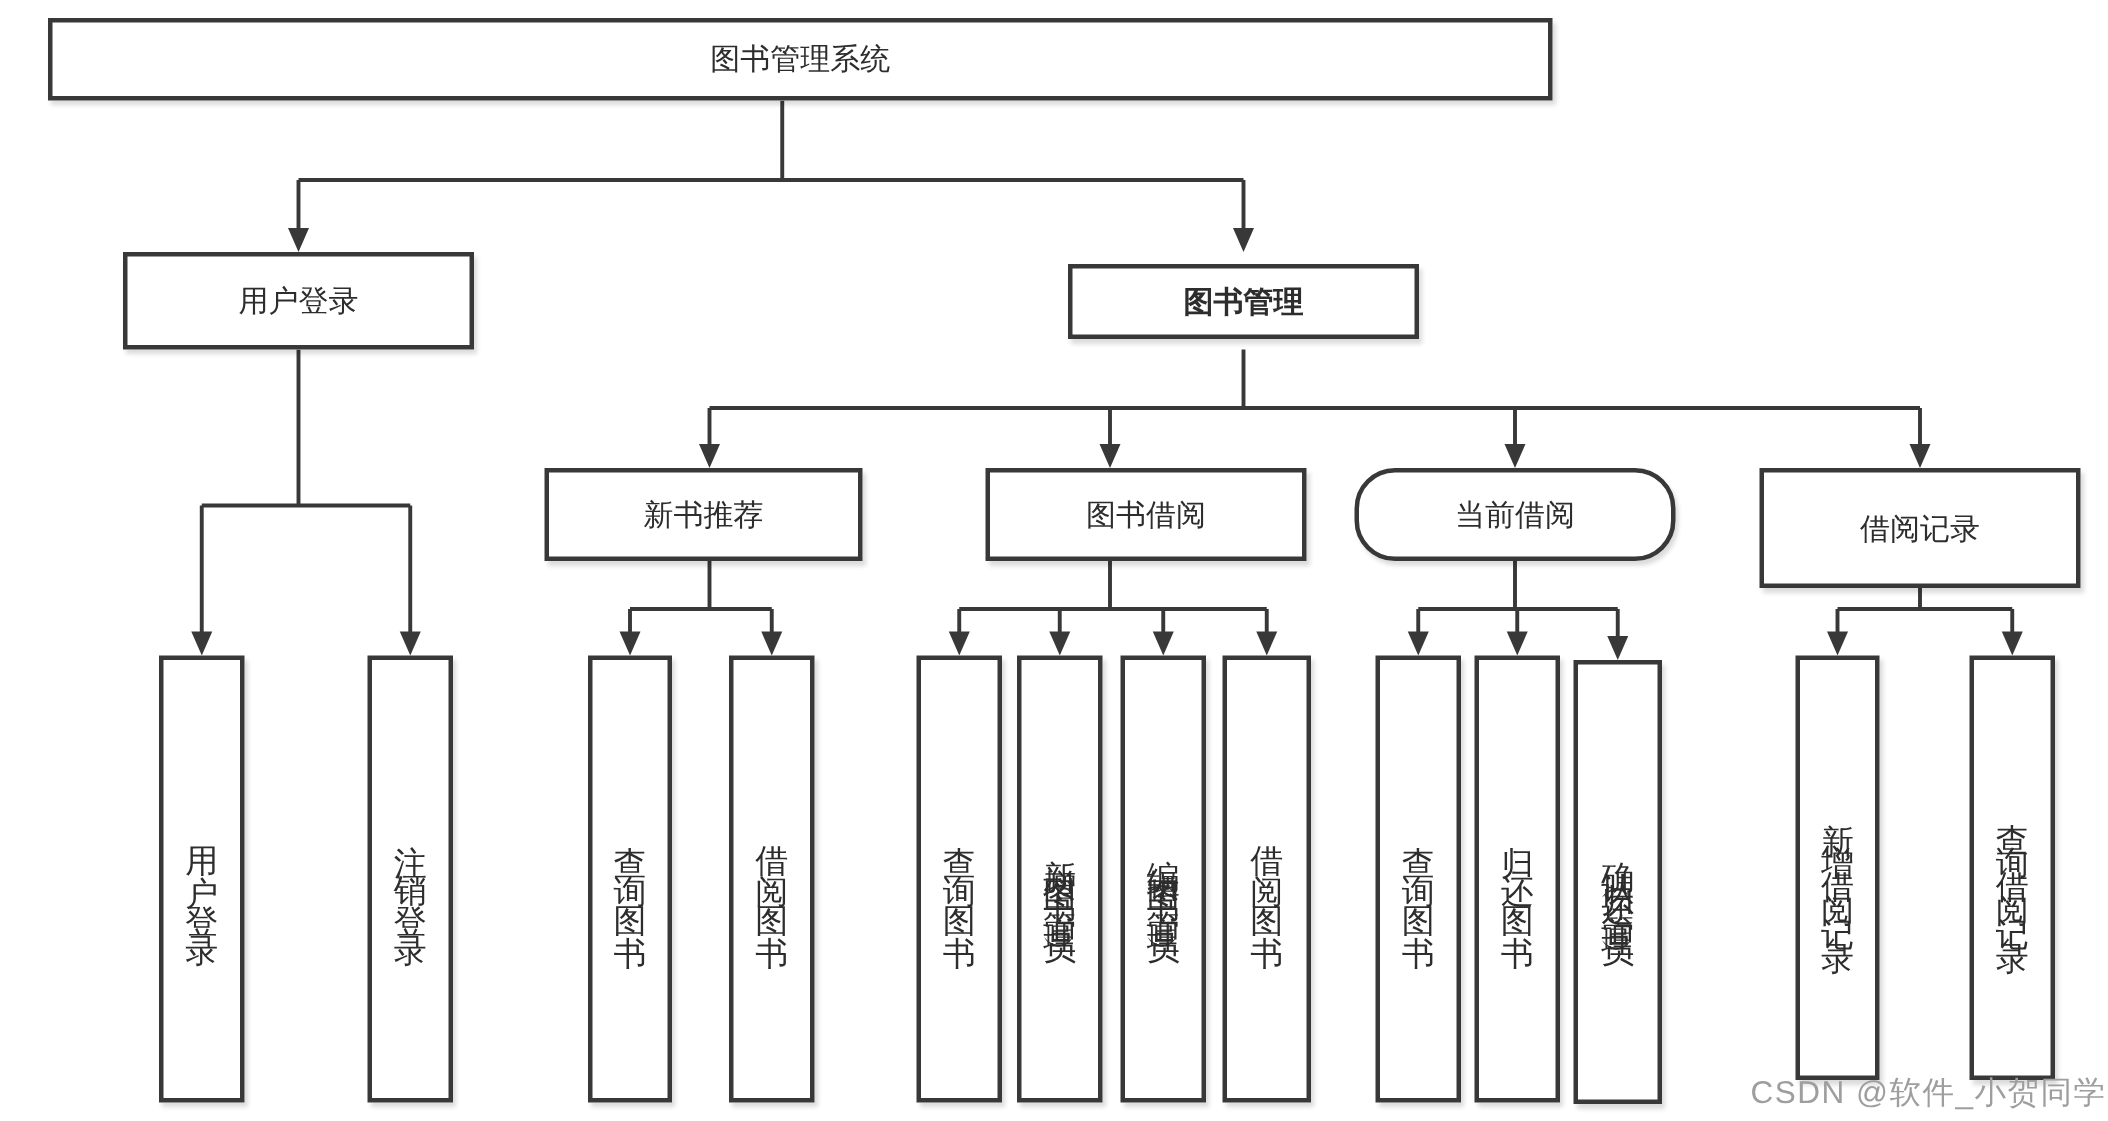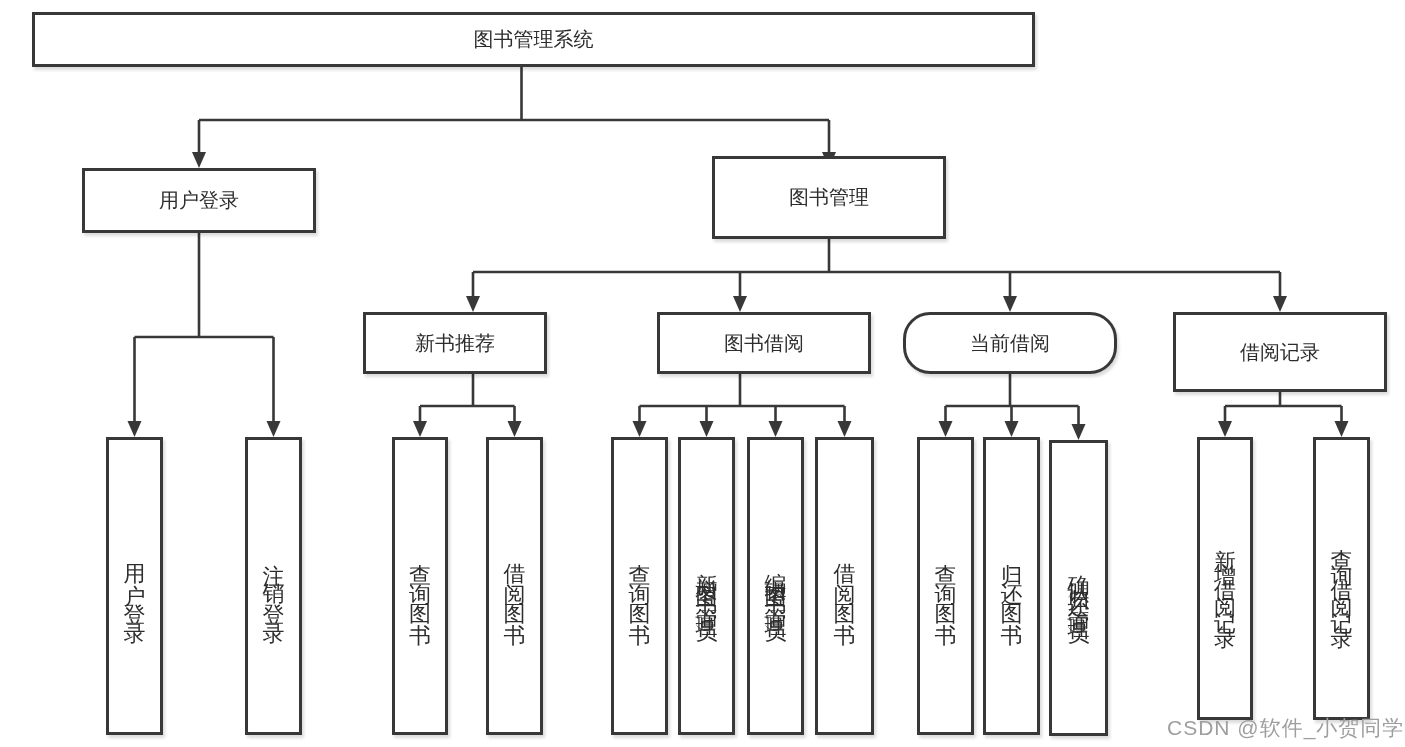--- a/index.html
+++ b/index.html
@@ -32,22 +32,22 @@
     font-size:22px;color:var(--text-color);
     box-shadow:2px 3px 3px rgba(0,0,0,0.14);
     z-index:2;
   }
   .sp4{letter-spacing:20px;}
   .sp6{letter-spacing:16px;}
   .sp9{letter-spacing:7px;}
   
   .n-root{left:20px;top:12px;width:1003px;height:55px;margin-left:12px;}
   .n-user-login{left:82px;top:168px;width:234px;height:65px;}
-  .n-book-mgmt{left:712px;top:156px;width:234px;height:83px;}
-  .n-new-book{left:363px;top:312px;width:184px;height:62px;}
+  .n-book-mgmt{left:712px;top:176px;width:234px;height:50px;font-weight:bold;}
+  .n-new-book{left:363px;top:312px;width:212px;height:62px;}
   .n-book-borrow{left:633px;top:312px;width:214px;height:62px;margin-left:24px;}
   .n-current-borrow{left:903px;top:312px;width:214px;height:62px;border-radius:27px;}
   .n-borrow-records{left:1173px;top:312px;width:214px;height:80px;}
   
   .n-ul-login{left:106px;top:437px;width:57px;height:298px;}
   .n-ul-logout{left:245px;top:437px;width:57px;height:298px;}
   .n-nb-query{left:392px;top:437px;width:56px;height:298px;}
   .n-nb-borrow{left:486px;top:437px;width:57px;height:298px;}
   .n-bb-query{left:611px;top:437px;width:57px;height:298px;}
   .n-bb-add{left:678px;top:437px;width:57px;height:298px;}

